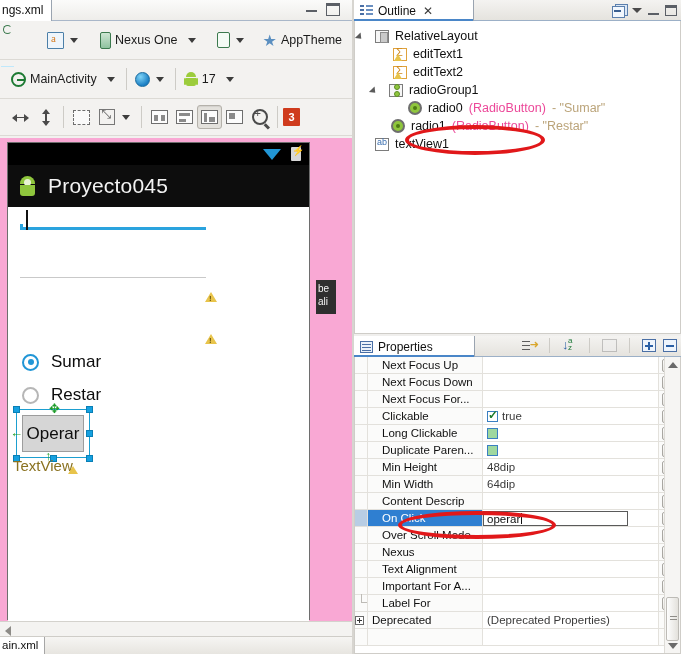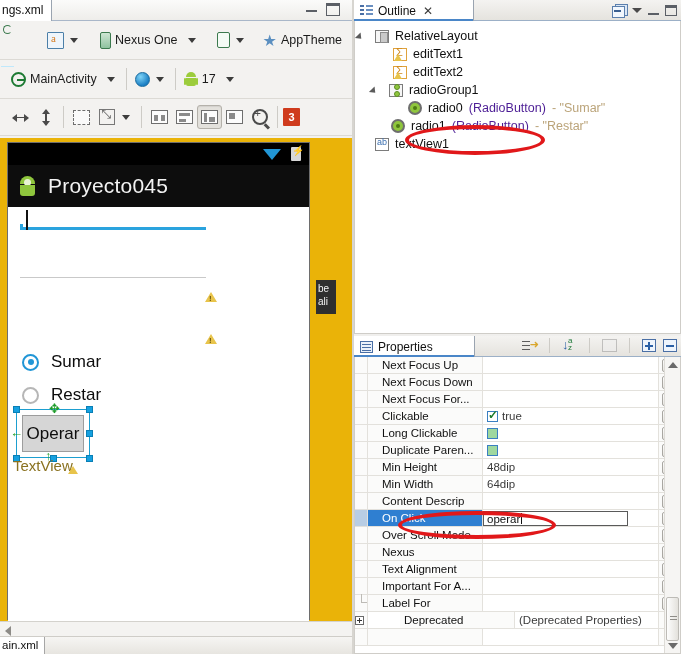--- a/index.html
+++ b/index.html
@@ -99,21 +99,21 @@
   .magnIc::before{content:"+";position:absolute;left:1px;top:-4px;font-size:11px;color:#4a4a4a;}
   #err-badge {
     width: 17px; height: 18px; background: #cf3b1d; color: #fff;
     font-size: 11px; font-weight: bold; display:flex;align-items:center;justify-content:center;
     border-radius: 1px; cursor: default;
   }
 
   
   #canvas-area {
     position: absolute; left: 0; top: 138px; width: 396px; height: 498px;
-    background: #eab308;
+    background: #f9a8d4;
   }
   #device {
     position: absolute; left: 7px; top: 4px; width: 303px; height: 478px;
     background: #ffffff; border: 1px solid #6e6e6e;
   }
   #statusbar { height: 22px; background: #000; position: relative; }
   #sb-wifi {
     position: absolute; right: 28px; top: 6px;
     width: 0;height:0;border-left:9px solid transparent;border-right:9px solid transparent;border-top:11px solid #2196d6;
   }
@@ -230,21 +230,21 @@
   .ic-et::after{content:"";position:absolute;left:0;bottom:-1px;width:0;height:0;border-left:4px solid transparent;border-right:4px solid transparent;border-bottom:7px solid #e8c44b;}
   .ic-rg { width:14px;height:13px;border:1.2px solid #7c7c7c;background:#f6f6f6;position:relative;flex:0 0 auto; }
   .ic-rg .d1,.ic-rg .d2{position:absolute;left:4px;width:6px;height:6px;border-radius:50%;background:#8fc63d;border:1px solid #5d8c24;}
   .ic-rg .d1{top:-1px;} .ic-rg .d2{top:6px;}
   .ic-rb { width:14px;height:14px;border-radius:50%;background:#8fc63d;border:2px solid #6e6e6e;flex:0 0 auto;position:relative; }
   .ic-rb::after{content:"";position:absolute;left:3px;top:3px;width:4px;height:4px;border-radius:50%;background:#4d7a14;}
   .ic-ok { width:18px;height:13px;border:1.3px solid #7c7c7c;background:#e7e7e7;font-size:8px;display:flex;align-items:center;justify-content:center;color:#333;flex:0 0 auto; }
   .ic-tv { width:14px;height:13px;border:1.2px solid #7c7c7c;background:#fff;position:relative;flex:0 0 auto; }
   .ic-tv::before{content:"ab";position:absolute;left:1px;top:-2px;font-size:9px;color:#3a6fb0;}
   .tlabel { margin-left: 6px; text-align: center; }
-  .tdim { color: #4c1d95; }
+  .tdim { color: #ec4899; }
   .tstr { color: #bba47a; }
 
   
   #props-tabbar { position:absolute;left:0;top:336px;width:327px;height:21px; background:linear-gradient(#f4f3f1,#e5e3de); border-bottom:1px solid #9cb0c7; }
   #props-tools { position:absolute;right:4px;top:2px;display:flex;align-items:center;gap:7px; }
   .ic-showadv { width:15px;height:14px;position:relative; }
   .ic-showadv::before{content:"";position:absolute;left:0;top:2px;width:8px;height:1.6px;background:#5d5d5d;box-shadow:0 4px 0 #5d5d5d,0 8px 0 #5d5d5d;}
   .ic-showadv::after{content:"\279C";position:absolute;right:-2px;top:-1px;font-size:11px;color:#d9a62b;}
   .ic-sortaz { width:15px;height:14px;position:relative; }
   .ic-sortaz::before{content:"\2193";position:absolute;left:0;top:-2px;font-size:13px;color:#2a5fa5;}
@@ -269,21 +269,21 @@
   .prow.selected .gutter { background:#b8cde4; }
   .chk { width:11px;height:11px;border:1.4px solid #3a7fc1;background:#9fd89f;position:relative;margin-right:4px;flex:0 0 auto; }
   .chk.checked { background:#fff; }
   .chk.checked::after{content:"\2713";position:absolute;left:0px;top:-4px;font-size:12px;color:#1b7a2b;font-weight:bold;}
   .editing-input {
     position:absolute; left:128px; top:1px; width:145px; height:15px;
     border:1px solid #5a5a5a; background:#fff; font-size:11.5px; color:#101010;
     padding-left:3px; display:flex;align-items:center;
   }
   .editing-input .tcaret { width:1px;height:11px;background:#111;margin-left:1px; }
-  .prow.group .pname { padding-left:4px; font-weight:normal;margin-left:32px; }
+  .prow.group .pname { padding-left:4px; font-weight:normal; }
   .grp-plus { width:9px;height:9px;border:1px solid #6a6a6a;background:#fff;position:relative;margin-right:4px;flex:0 0 auto; }
   .grp-plus::after{content:"";position:absolute;left:1.5px;top:3.5px;width:5px;height:1px;background:#333;}
   .grp-plus::before{content:"";position:absolute;left:3.5px;top:1.5px;width:1px;height:5px;background:#333;}
   .tree-elbow { position:absolute; left:6px; top:-1px; width:6px; height:9px; border-left:1px solid #bdbbb6; border-bottom:1px solid #bdbbb6; }
 
   #props-scroll { position:absolute;right:0;top:0;width:16px;height:297px;background:#f6f5f3;border-left:1px solid #dddbd6; }
   #props-scroll .up,#props-scroll .dn{position:absolute;left:3px;width:0;height:0;border-left:5px solid transparent;border-right:5px solid transparent;}
   #props-scroll .up{top:5px;border-bottom:6px solid #6a6a6a;}
   #props-scroll .dn{bottom:5px;border-top:6px solid #6a6a6a;}
   #props-thumb{position:absolute;left:1px;top:240px;width:13px;height:44px;background:linear-gradient(90deg,#fdfdfd,#e3e1dc);border:1px solid #bdbbb6;border-radius:2px;}

